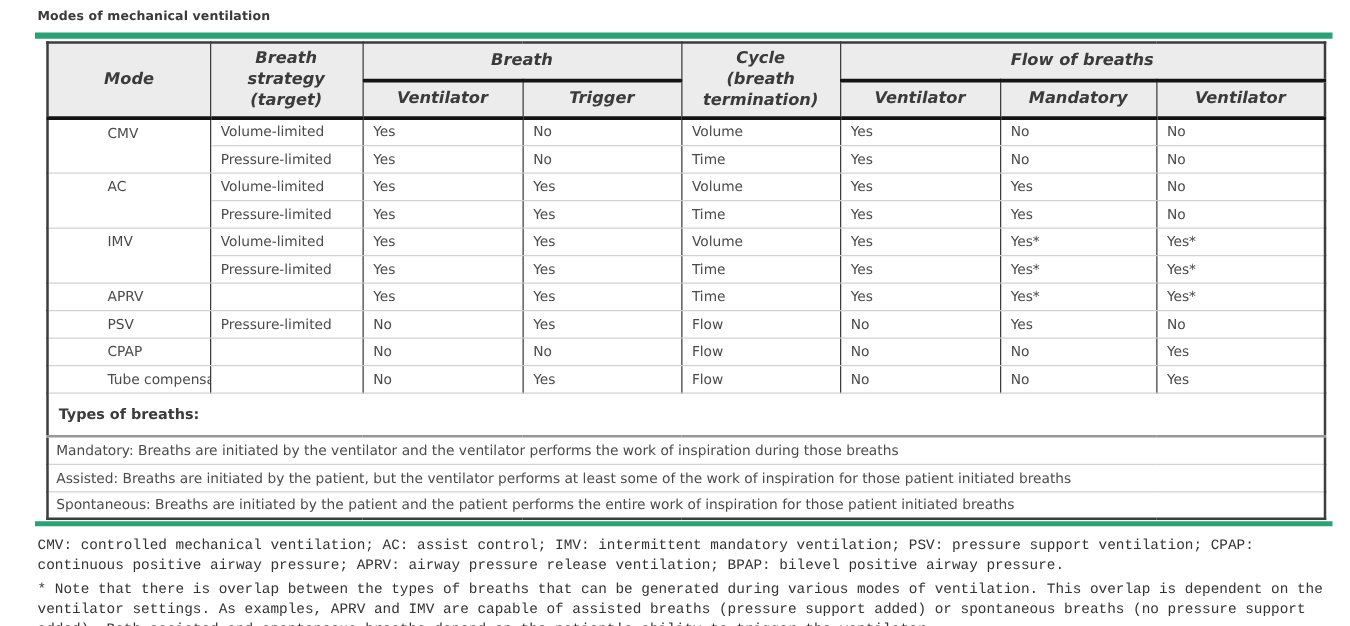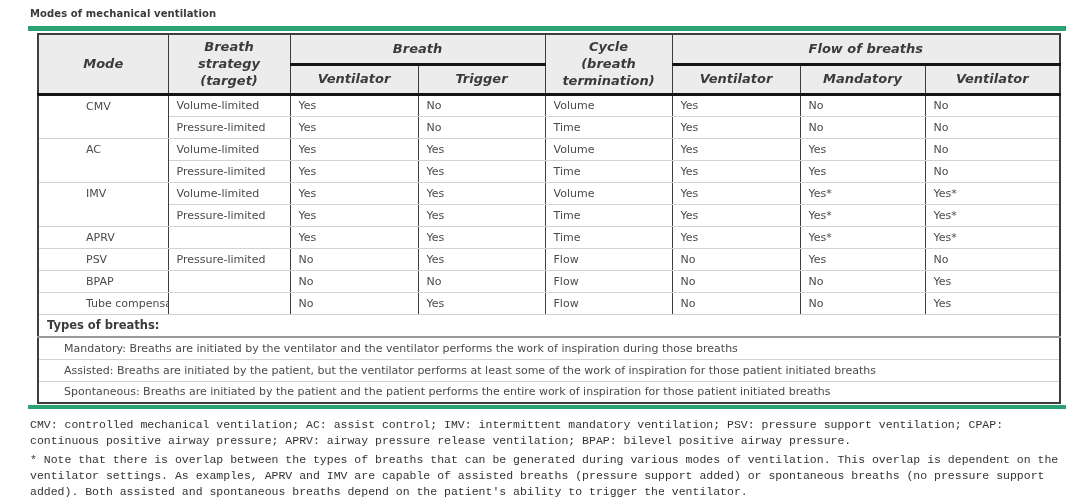--- a/index.html
+++ b/index.html
@@ -45,23 +45,23 @@
     border-right: 1px solid #3d3d3d;
     border-top: 1px solid #d2d2d2;
     border-bottom: 1px solid #d2d2d2;
     height: 22px;
     vertical-align: middle;
     overflow: hidden; white-space: nowrap;
   }
   .vent-table td.mode-cell { vertical-align: top; padding-top: 4px; padding-left: 47px; }
   .vent-table td.types-label {
     font-weight: bold; color: #3b3b3b; font-size: 11.5px;
-    border-bottom: 2px solid #989898; height: 23px;
-  }
-  .vent-table td.note-cell { padding-left: 25px; white-space: normal; }
+    border-bottom: 2px solid #989898; height: 35px;
+  }
+  .vent-table td.note-cell { padding-left: 6px; white-space: normal; }
   .footnotes {
     margin: 8px 0 0 30px; width: 1032px;
     font-size: 11.5px; color: #333333; line-height: 1.42;
   }
   .footnotes p { margin: 0 0 2px 0; font-family: Liberation Mono, monospace; }
 </style>
 </head>
 <body>
 
 <div class="page-title">Modes of mechanical ventilation</div>
@@ -170,21 +170,21 @@
         <td class="mode-cell">PSV</td>
         <td>Pressure-limited</td>
         <td>No</td>
         <td>Yes</td>
         <td>Flow</td>
         <td>No</td>
         <td>Yes</td>
         <td>No</td>
       </tr>
       <tr>
-        <td class="mode-cell">BPAP</td>
+        <td class="mode-cell">CPAP</td>
         <td></td>
         <td>No</td>
         <td>No</td>
         <td>Flow</td>
         <td>No</td>
         <td>No</td>
         <td>Yes</td>
       </tr>
       <tr>
         <td class="mode-cell">Tube compensation</td>

